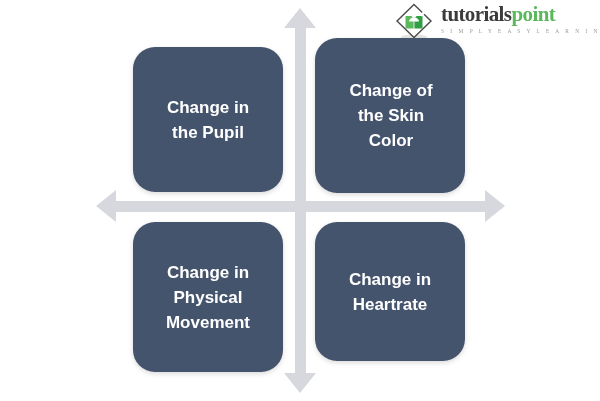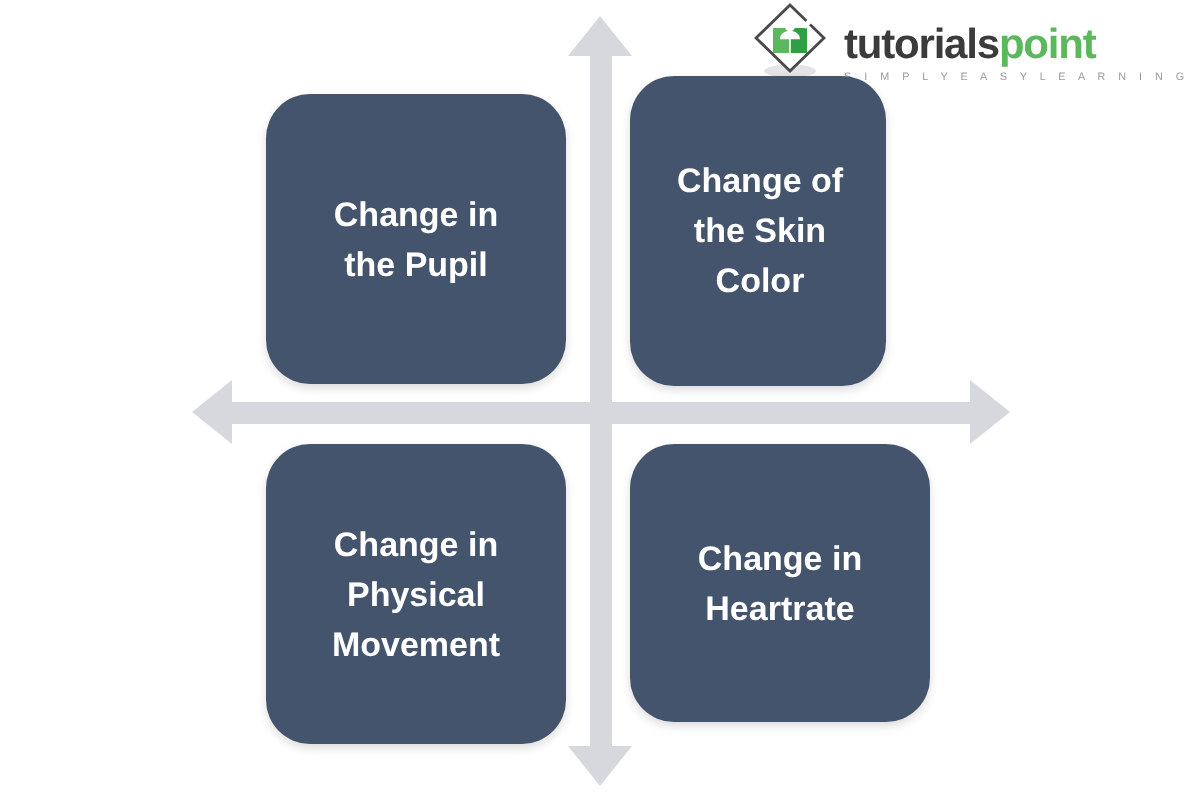--- a/index.html
+++ b/index.html
@@ -14,27 +14,28 @@
     position: relative;
     width: 600px;
     height: 401px;
     background: #ffffff;
     overflow: hidden;
   }
 
   
   .logo {
     position: absolute;
-    left: 374px;
+    left: 393px;
     top: 2px;
     width: 200px;
     height: 40px;
     display: flex;
-    align-items: flex-end;
+    align-items: flex-start;
     gap: 6px;
+    font-family: Liberation Serif, serif;
   }
   .logo-mark {
     width: 42px;
     height: 42px;
     flex: 0 0 42px;
     position: relative;
   }
   .logo-text-wrap {
     display: flex;
     flex-direction: column;
@@ -108,21 +109,21 @@
     justify-content: center;
     text-align: center;
     color: #ffffff;
     font-size: 17px;
     font-weight: bold;
     line-height: 25px;
     padding: 4px 10px;
     box-sizing: border-box;
   }
   .qbox-tl { left: 133px; top: 47px;  width: 150px; height: 145px; }
-  .qbox-tr { left: 315px; top: 38px;  width: 128px; height: 155px; padding-left: 12px; }
+  .qbox-tr { left: 315px; top: 38px;  width: 150px; height: 155px; padding-left: 12px; }
   .qbox-bl { left: 133px; top: 222px; width: 150px; height: 150px; }
   .qbox-br { left: 315px; top: 222px; width: 150px; height: 139px; }
 </style>
 </head>
 <body>
 
 <div id="canvas">
 
   <div class="logo">
     <div class="logo-mark">

